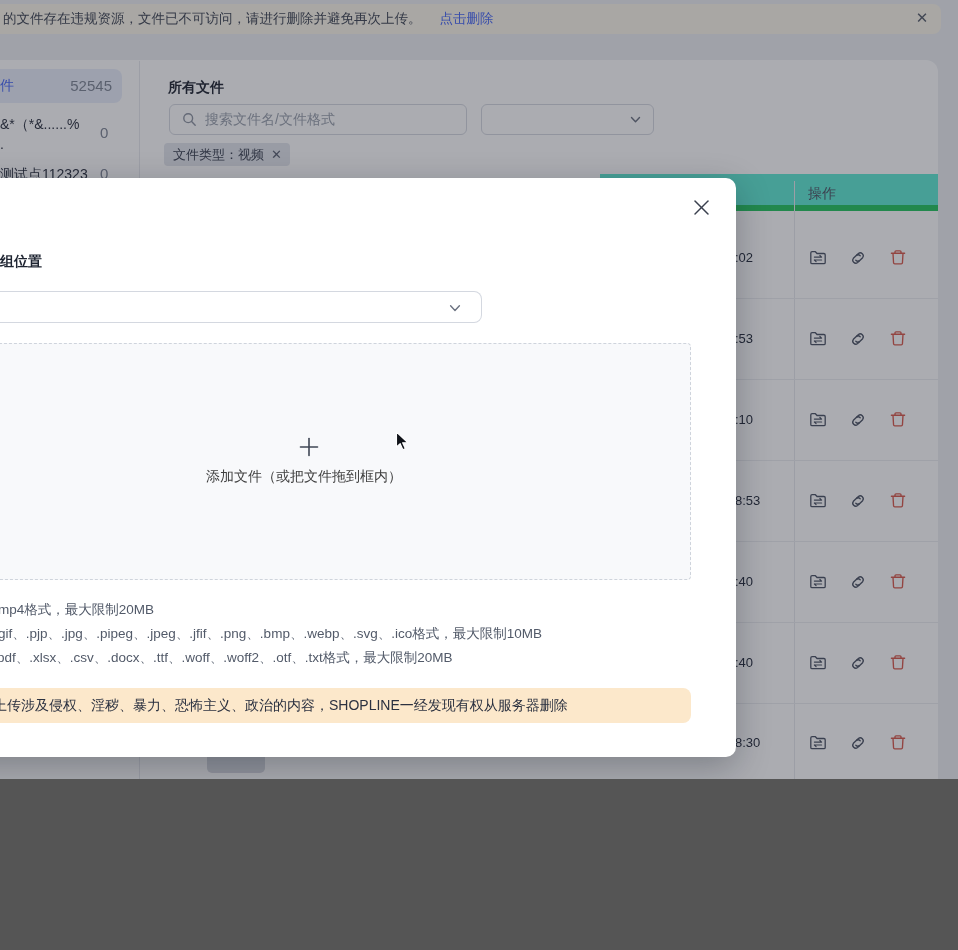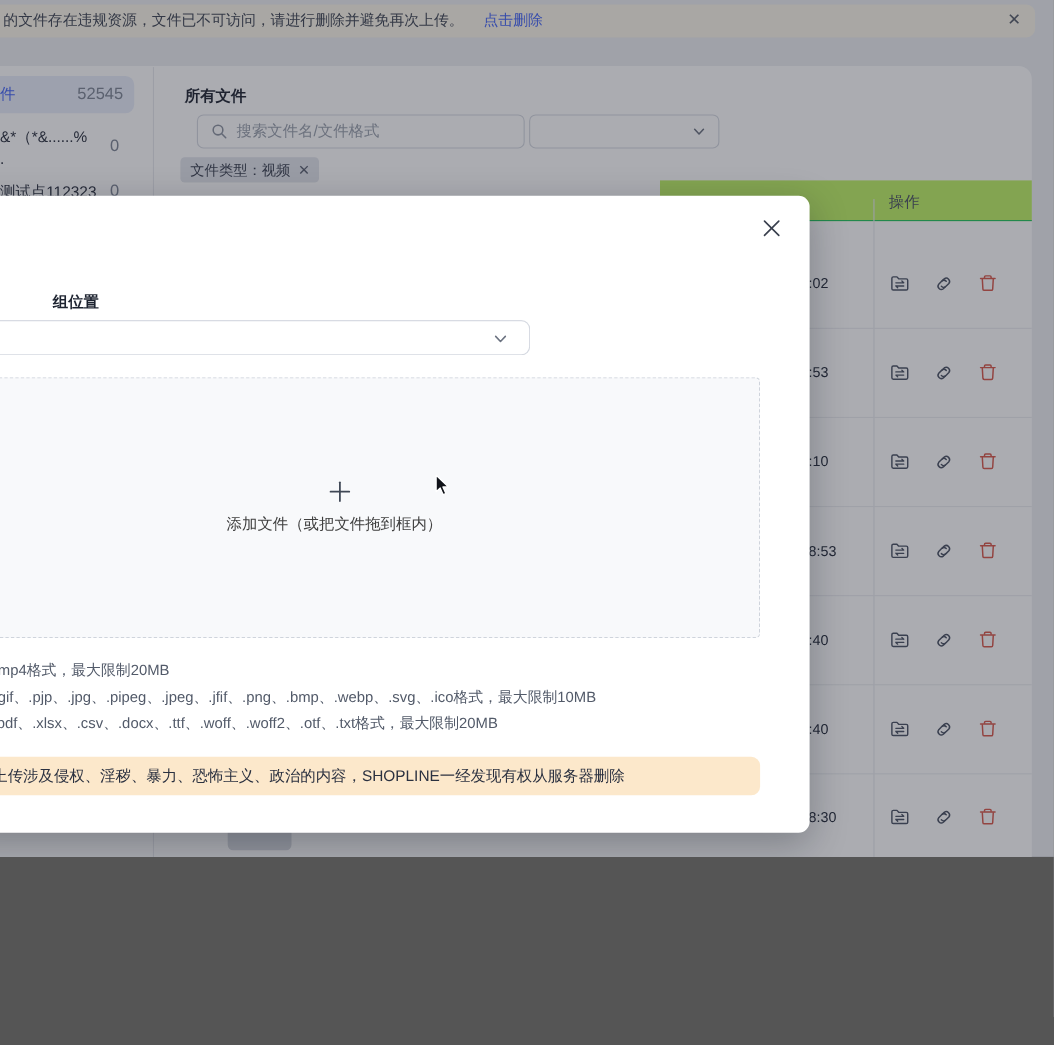--- a/index.html
+++ b/index.html
@@ -16,31 +16,31 @@
     display:flex;align-items:center;justify-content:center;cursor:pointer;}
   .panel{left:-40px;top:60px;width:978px;height:800px;background:#fff;border-radius:12px;}
   .side-divider{left:139px;top:61px;width:0;height:798px;border-left:1px solid #e7e9ee;}
   .side-sel{left:-40px;top:69px;width:162px;height:34px;background:#e9eefb;border-radius:0 8px 8px 0;}
   .side-sel .lbl{position:absolute;left:40px;top:8px;color:#4566f6;font-size:14px;}
   .side-sel .cnt{position:absolute;right:10px;top:8px;color:#7e8695;font-size:15px;}
   .side-item{font-size:14px;color:#2a303e;}
   .side-cnt{font-size:15px;color:#7e8695;}
   .main-title{left:168px;top:79px;font-size:14px;font-weight:700;color:#1d2330;}
   .search-box{left:169px;top:104px;width:298px;height:31px;background:#fff;border:1px solid #d5d9e1;
-    border-radius:6px;box-sizing:border-box;display:flex;align-items:center;padding-left:12px;gap:8px;margin-left:10px;}
+    border-radius:6px;box-sizing:border-box;display:flex;align-items:center;padding-left:12px;gap:8px;}
   .search-box .ph{color:#9aa1ad;font-size:14px;}
   .type-select{left:481px;top:104px;width:173px;height:31px;background:#fff;border:1px solid #d5d9e1;
     border-radius:6px;box-sizing:border-box;}
   .type-select svg{position:absolute;right:12px;top:11px;}
   .tag{left:164px;top:143px;height:23px;background:#e2e5ec;border-radius:4px;display:flex;
     align-items:center;padding:0 8px 0 9px;gap:7px;font-size:13px;color:#3a4150;}
   .tag .x{color:#596070;font-size:13px;cursor:pointer;}
   
-  .t-headband{left:600px;top:164px;width:338px;height:37px;background:#bef264;
-    border-bottom:1px solid #22c55e;box-sizing:border-box;}
+  .t-headband{left:600px;top:174px;width:338px;height:37px;background:#5eead4;
+    border-bottom:6px solid #22c55e;box-sizing:border-box;}
   .t-headband .h{position:absolute;left:208px;top:11px;font-size:14px;color:#4c5362;}
   .col-divider{left:794px;top:181px;width:0;height:603px;border-left:1px solid #e7e9ee;
     box-shadow:-5px 0 7px -5px rgba(20,25,35,.10);}
   .t-row{position:absolute;left:600px;width:338px;height:81px;border-bottom:1px solid #ecedf1;
     box-sizing:border-box;}
   .t-row .time{position:absolute;left:135px;top:32px;font-size:13px;color:#242b3a;white-space:nowrap;}
   .t-row .ic{position:absolute;top:30px;width:20px;height:20px;cursor:pointer;}
   .ic.folder{left:208px;} .ic.link{left:248px;} .ic.trash{left:288px;}
   .frag{left:207px;top:744px;width:58px;height:29px;background:#d6d9df;border-radius:5px;}
   .hscroll-track{left:155px;top:787px;width:765px;height:8px;border-radius:4px;background:#e6e8ec;}
@@ -53,21 +53,21 @@
     color:#4566f6;font-size:14px;}
   .page-footer{left:0;top:881px;width:958px;display:flex;justify-content:center;align-items:center;
     gap:6px;font-size:14px;}
   .pf-gray{color:#6d7483;} .pf-link{color:#4566f6;cursor:pointer;display:flex;align-items:center;gap:4px;flex-direction:column;}
   
   .overlay{left:0;top:0;width:958px;height:950px;background:rgba(33,38,50,0.38);z-index:10;}
   .modal{left:-40px;top:178px;width:776px;height:579px;background:#fff;border-radius:10px;z-index:20;
     box-shadow:0 10px 34px rgba(12,17,28,0.28);}
   .m{position:absolute;}
   .m-close{left:730px;top:18px;width:22px;height:22px;display:flex;align-items:center;justify-content:center;cursor:pointer;}
-  .m-label{left:40px;top:88px;font-size:14px;font-weight:600;color:#1e2431;margin-left:48px;}
+  .m-label{left:40px;top:75px;font-size:14px;font-weight:600;color:#1e2431;}
   .m-select{left:0;top:113px;width:522px;height:32px;background:#fff;border:1px solid #d4d8e0;
     border-radius:0 8px 8px 0;border-left:none;box-sizing:border-box;cursor:pointer;}
   .m-select svg{position:absolute;right:20px;top:12px;}
   .m-upload{left:0;top:165px;width:731px;height:237px;background:#f8f9fb;border:1px dashed #cfd4dc;
     border-left:none;border-radius:4px;box-sizing:border-box;cursor:pointer;}
   .m-plus{left:339px;top:259px;width:20px;height:20px;}
   .m-caption{left:194px;top:290px;width:300px;text-align:center;font-size:14px;color:#404040;}
   .m-hint{font-size:13.5px;color:#525a69;white-space:nowrap;}
   .m-warning{left:0;top:510px;width:731px;height:35px;background:#fce8cb;border-radius:0 8px 8px 0;
     display:flex;align-items:center;}

